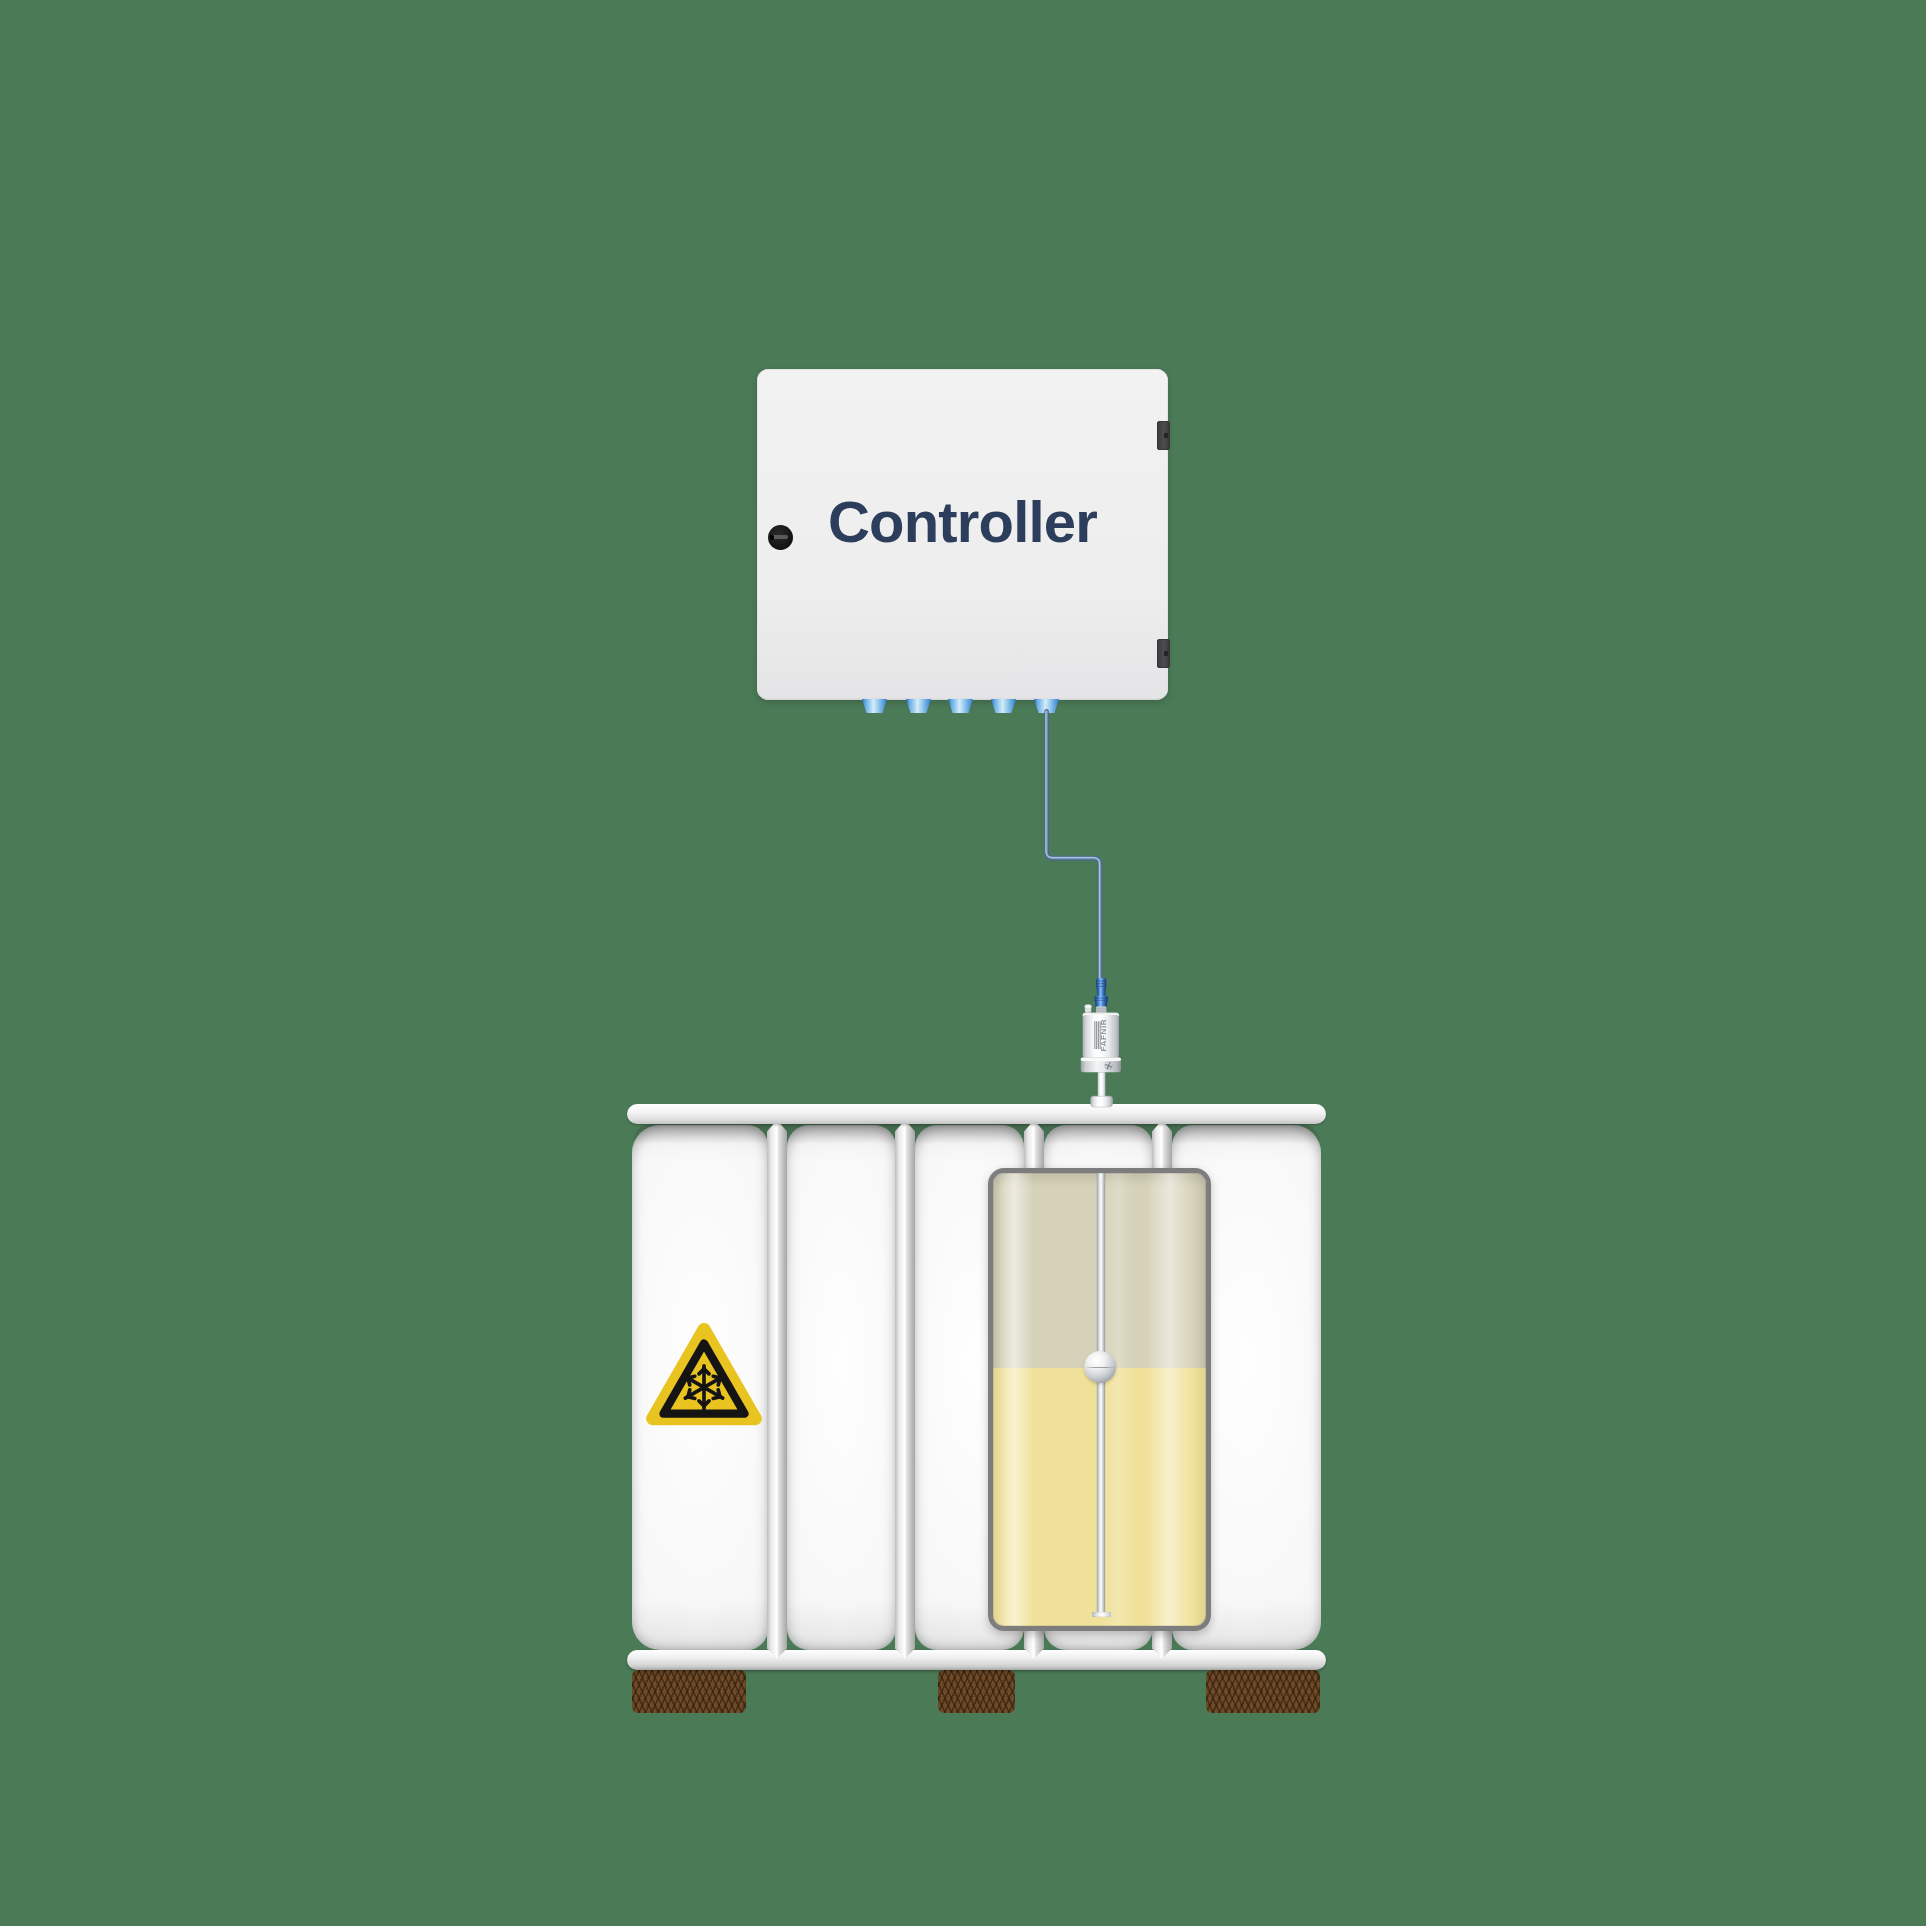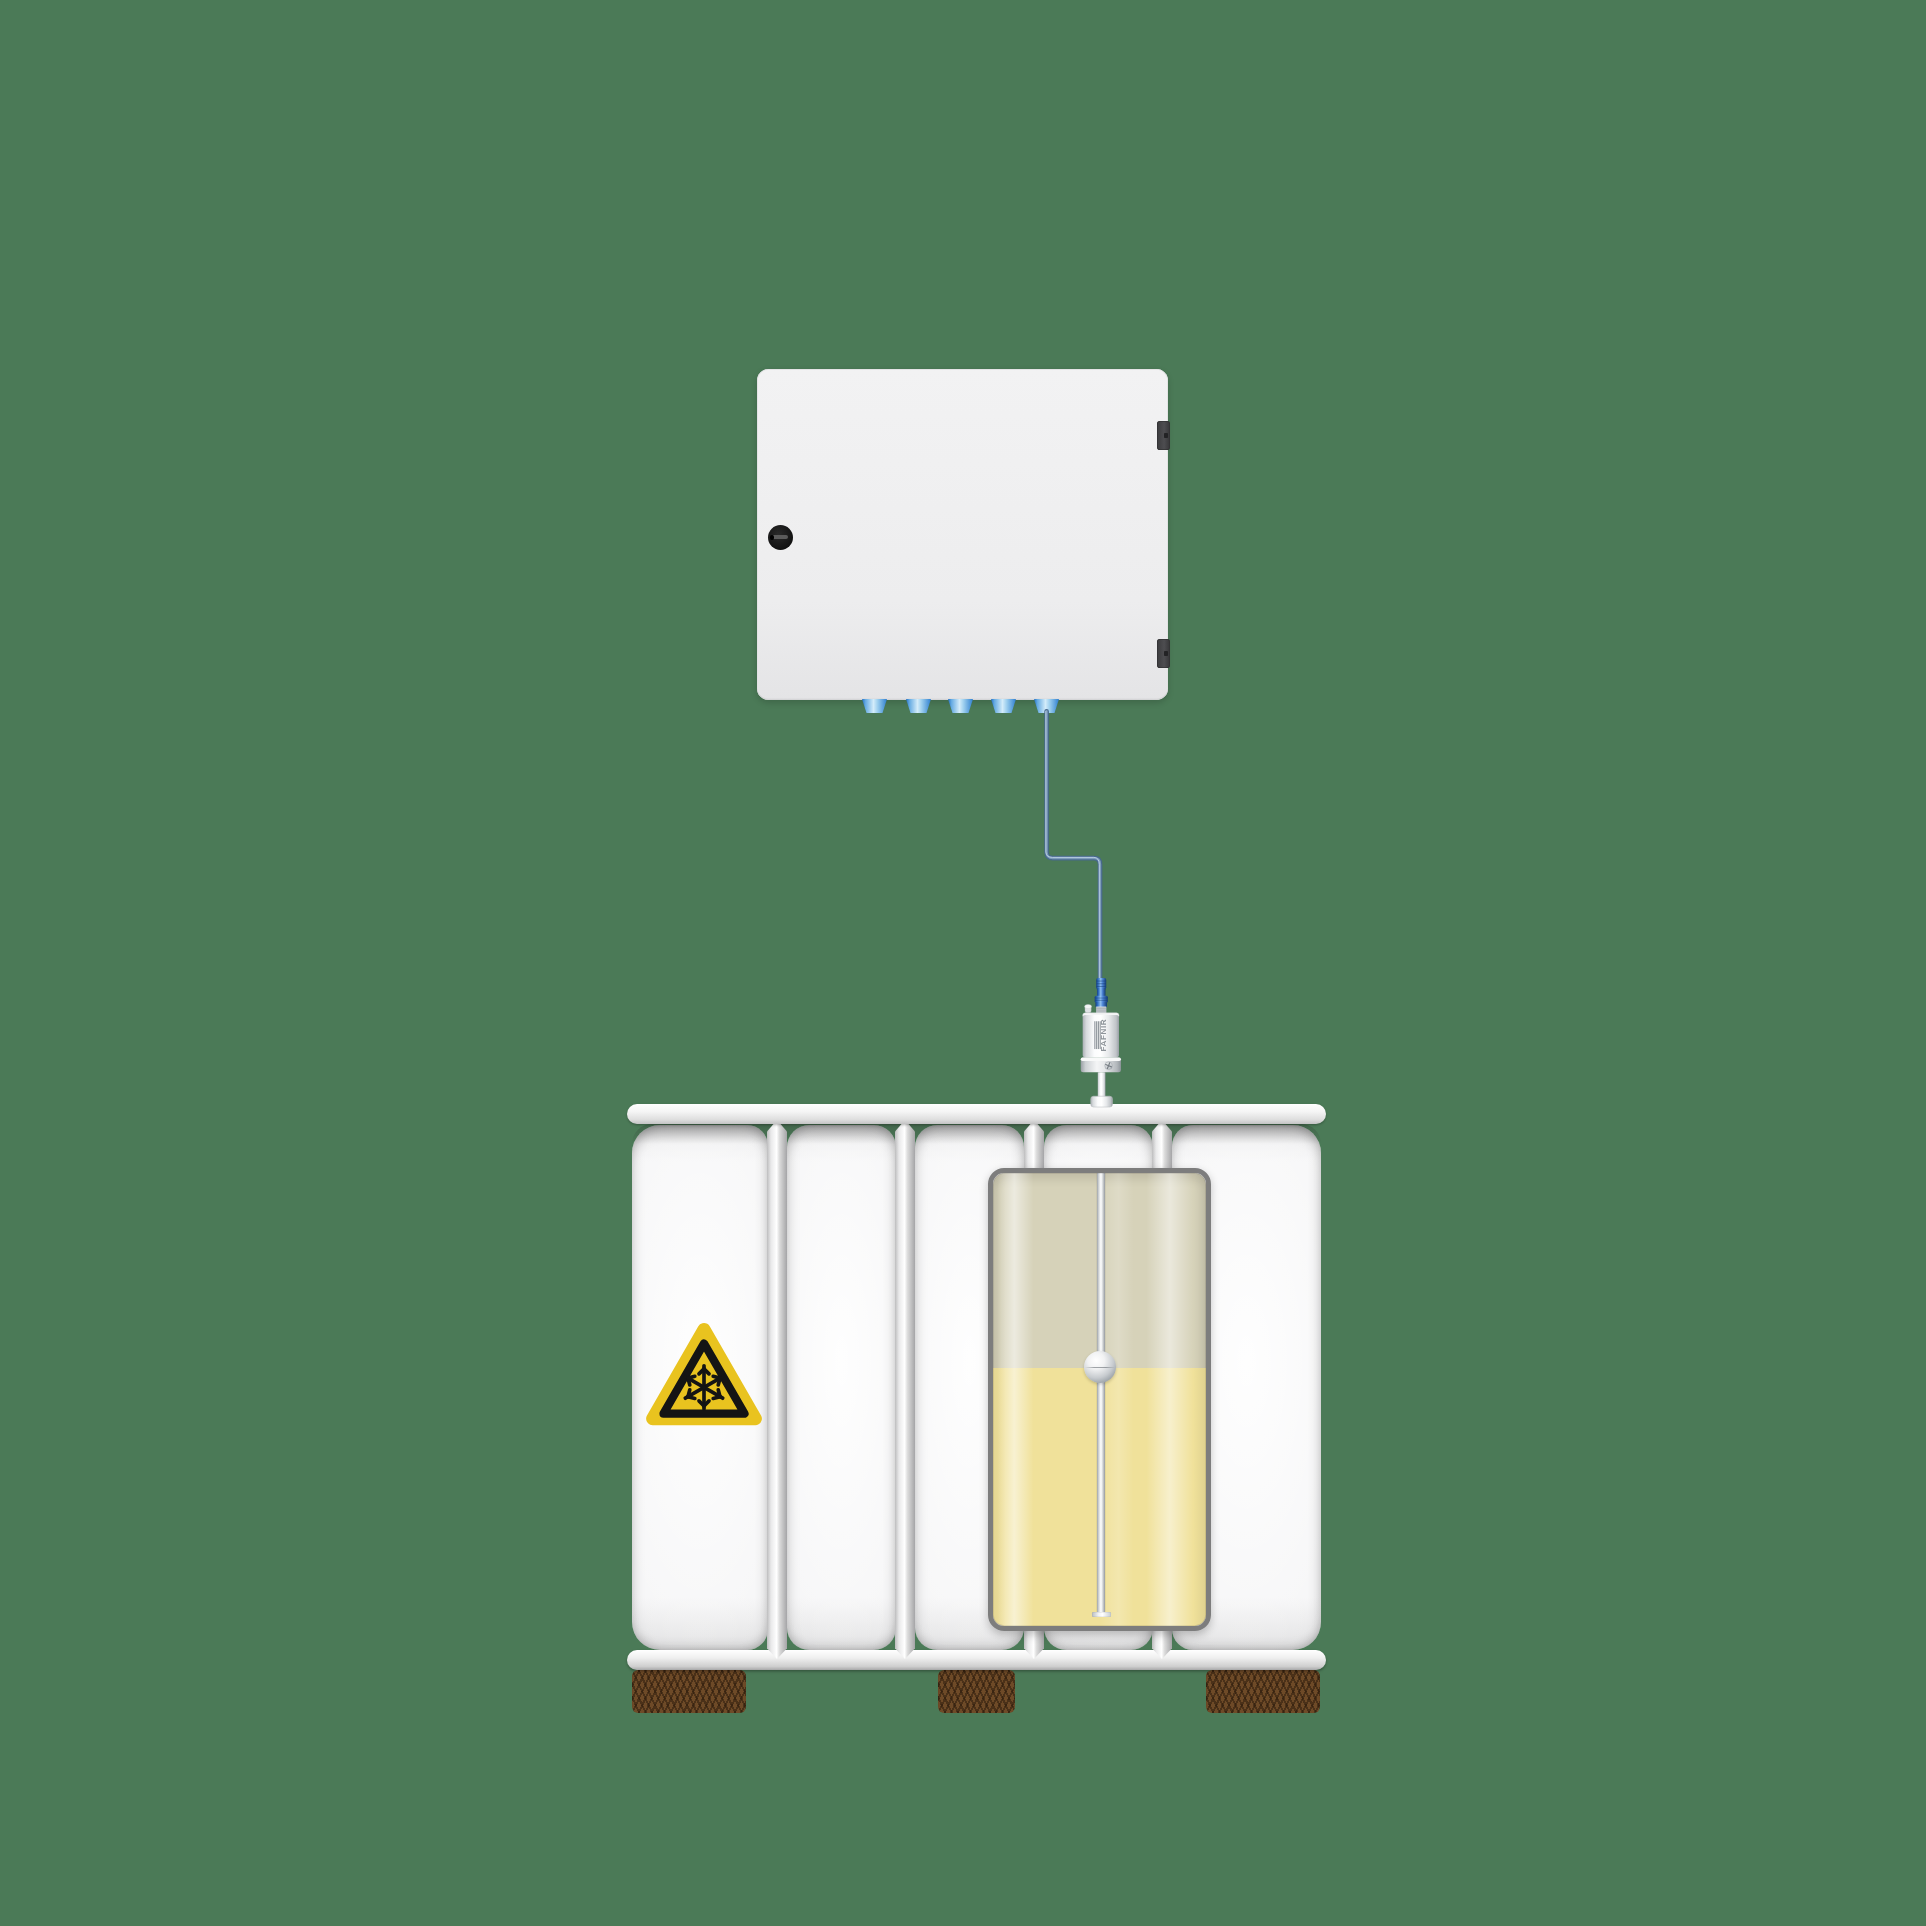--- a/index.html
+++ b/index.html
@@ -147,20 +147,21 @@
 
 <div id="stage">
 
   <div class="controller">
     <div class="lock">
       <div class="slot"></div>
       <div class="pin"></div>
     </div>
     <div class="hinge h1"></div>
     <div class="hinge h2"></div>
+    <div class="ctrl-label">Controller</div>
   </div>
 
   <div class="gland" style="left:862px"></div>
   <div class="gland" style="left:906px"></div>
   <div class="gland" style="left:948px"></div>
   <div class="gland" style="left:991px"></div>
   <div class="gland" style="left:1034px"></div>
 
   <svg style="left:1017px;top:701px" width="123" height="285" viewBox="2640 1820 320 740">
     <path d="M2717,1846 V2212 Q2717,2228 2733,2228 H2840 Q2856,2228 2856,2244 V2542" fill="none" stroke="#47688c" stroke-width="12" stroke-linecap="round"></path>

